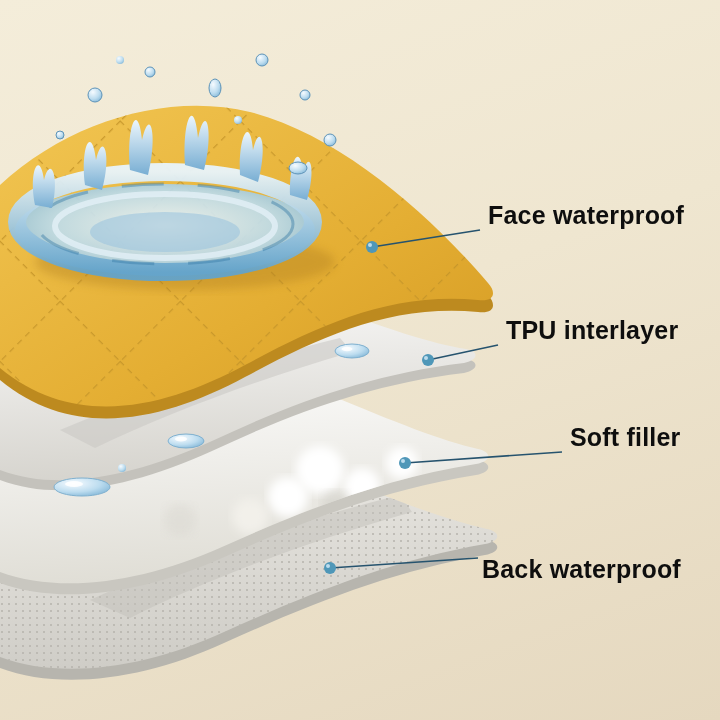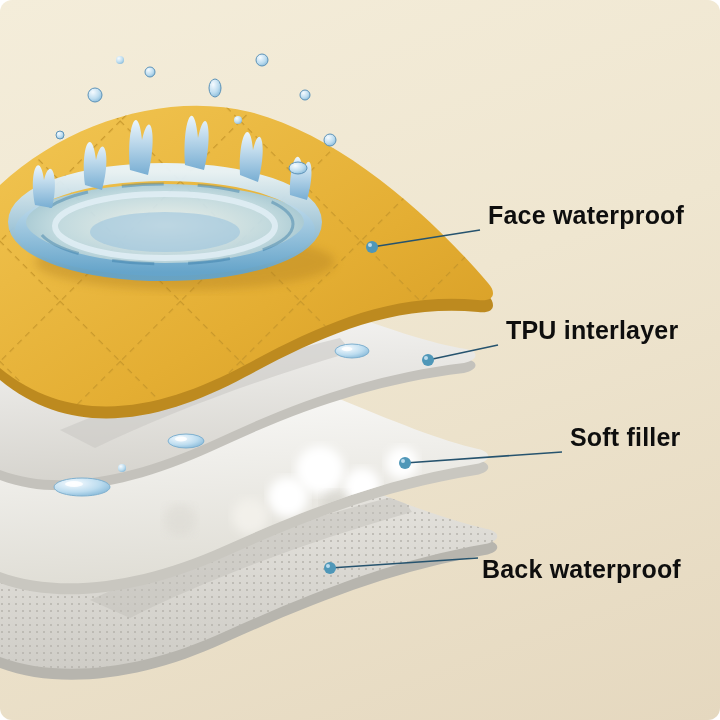--- a/index.html
+++ b/index.html
@@ -2,21 +2,20 @@
 <html><head>
 <meta charset="utf-8">
 <style>
   html,body{margin:0;padding:0;}
   .stage{
     position:relative;
     width:720px;height:720px;
     overflow:hidden;
     background:linear-gradient(160deg,#f4edda 0%,#efe6d0 45%,#e5d8bf 100%);
     font-family:"Liberation Sans",sans-serif;
-    border-radius:12px;
   }
   .stage svg{position:absolute;left:0;top:0;}
   .callout{
     position:absolute;
     font-weight:700;
     font-size:25px;
     line-height:1.1;
     color:#0e0e0e;
     white-space:nowrap;
     letter-spacing:.2px;

